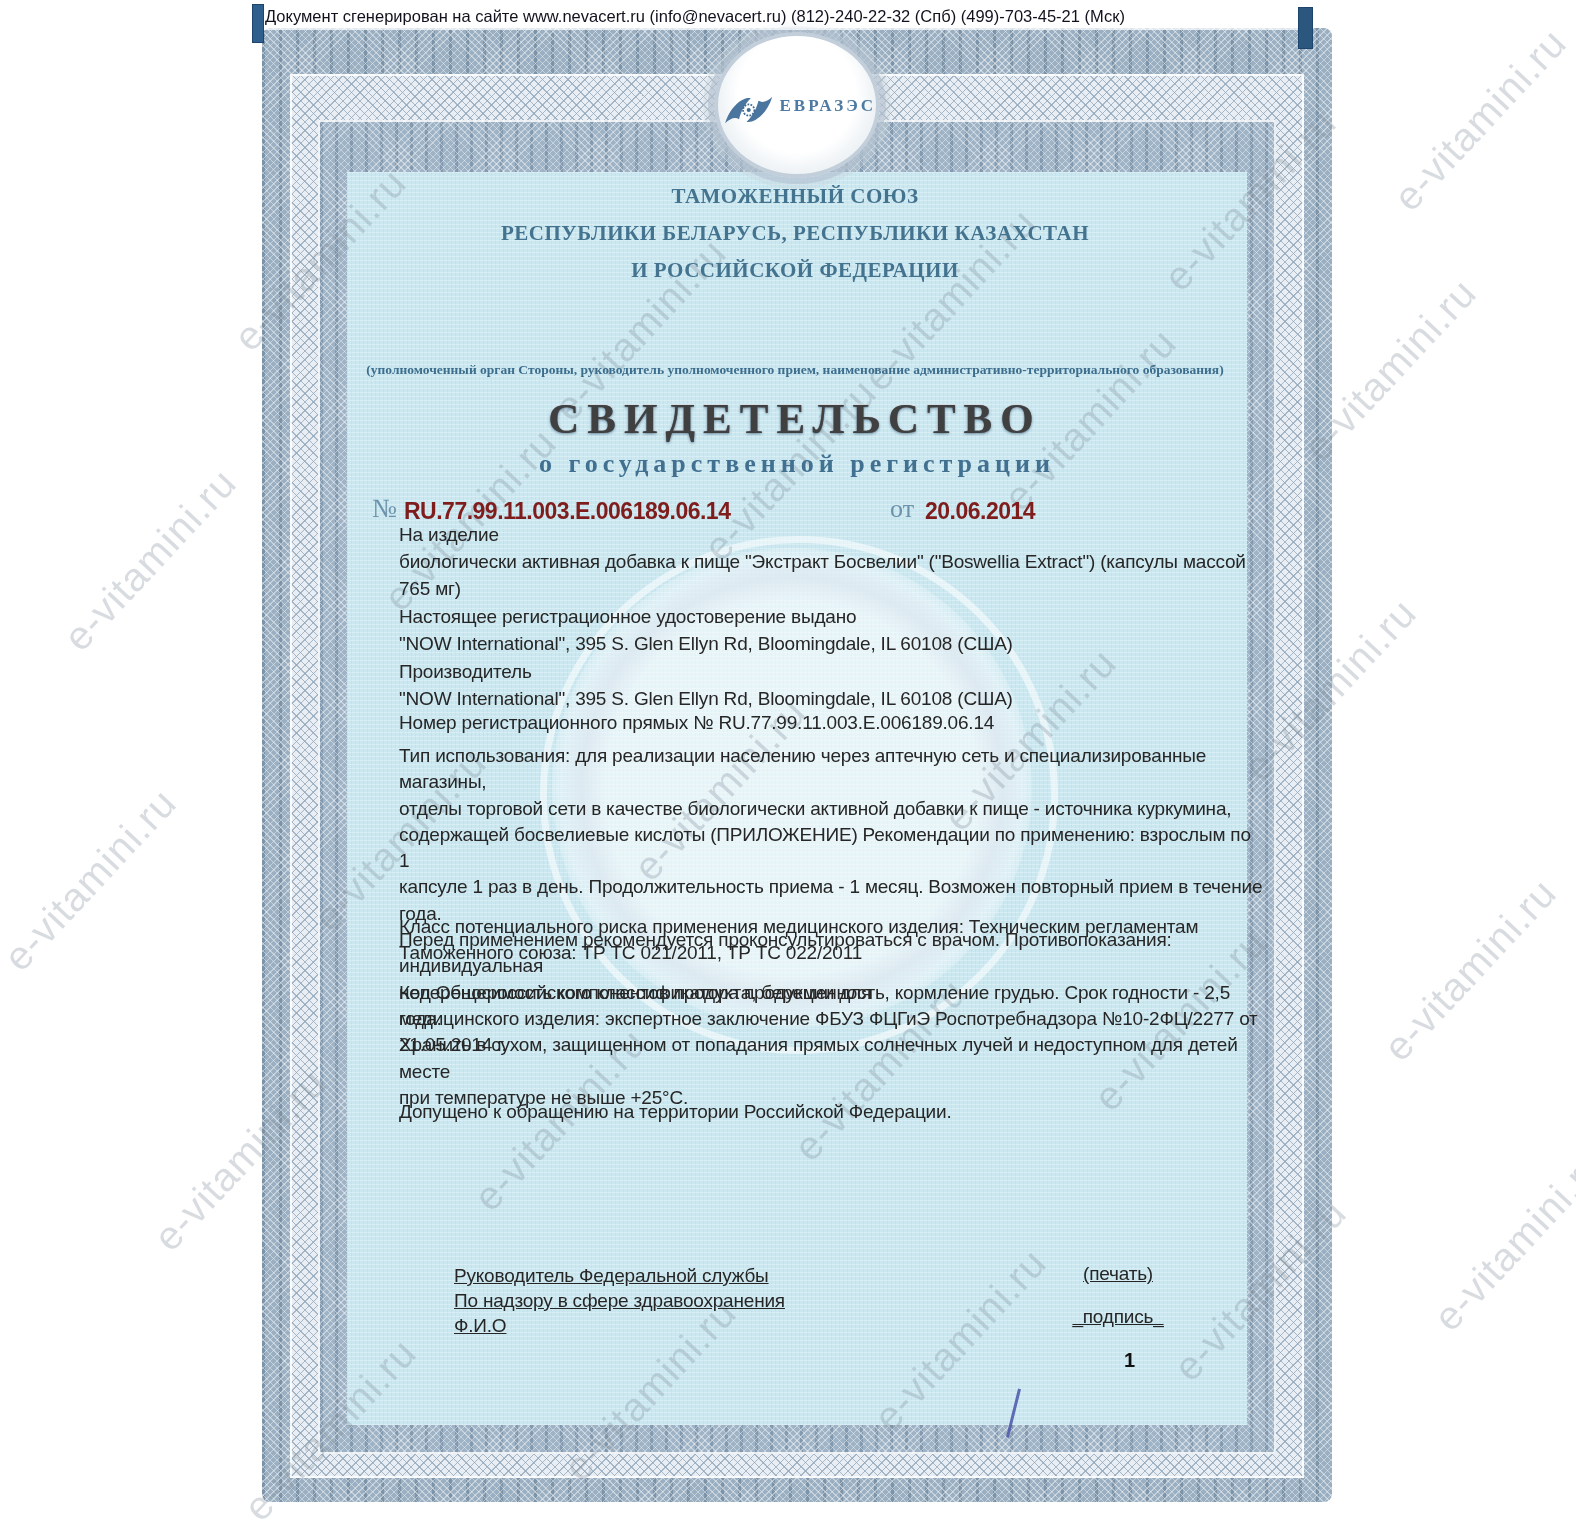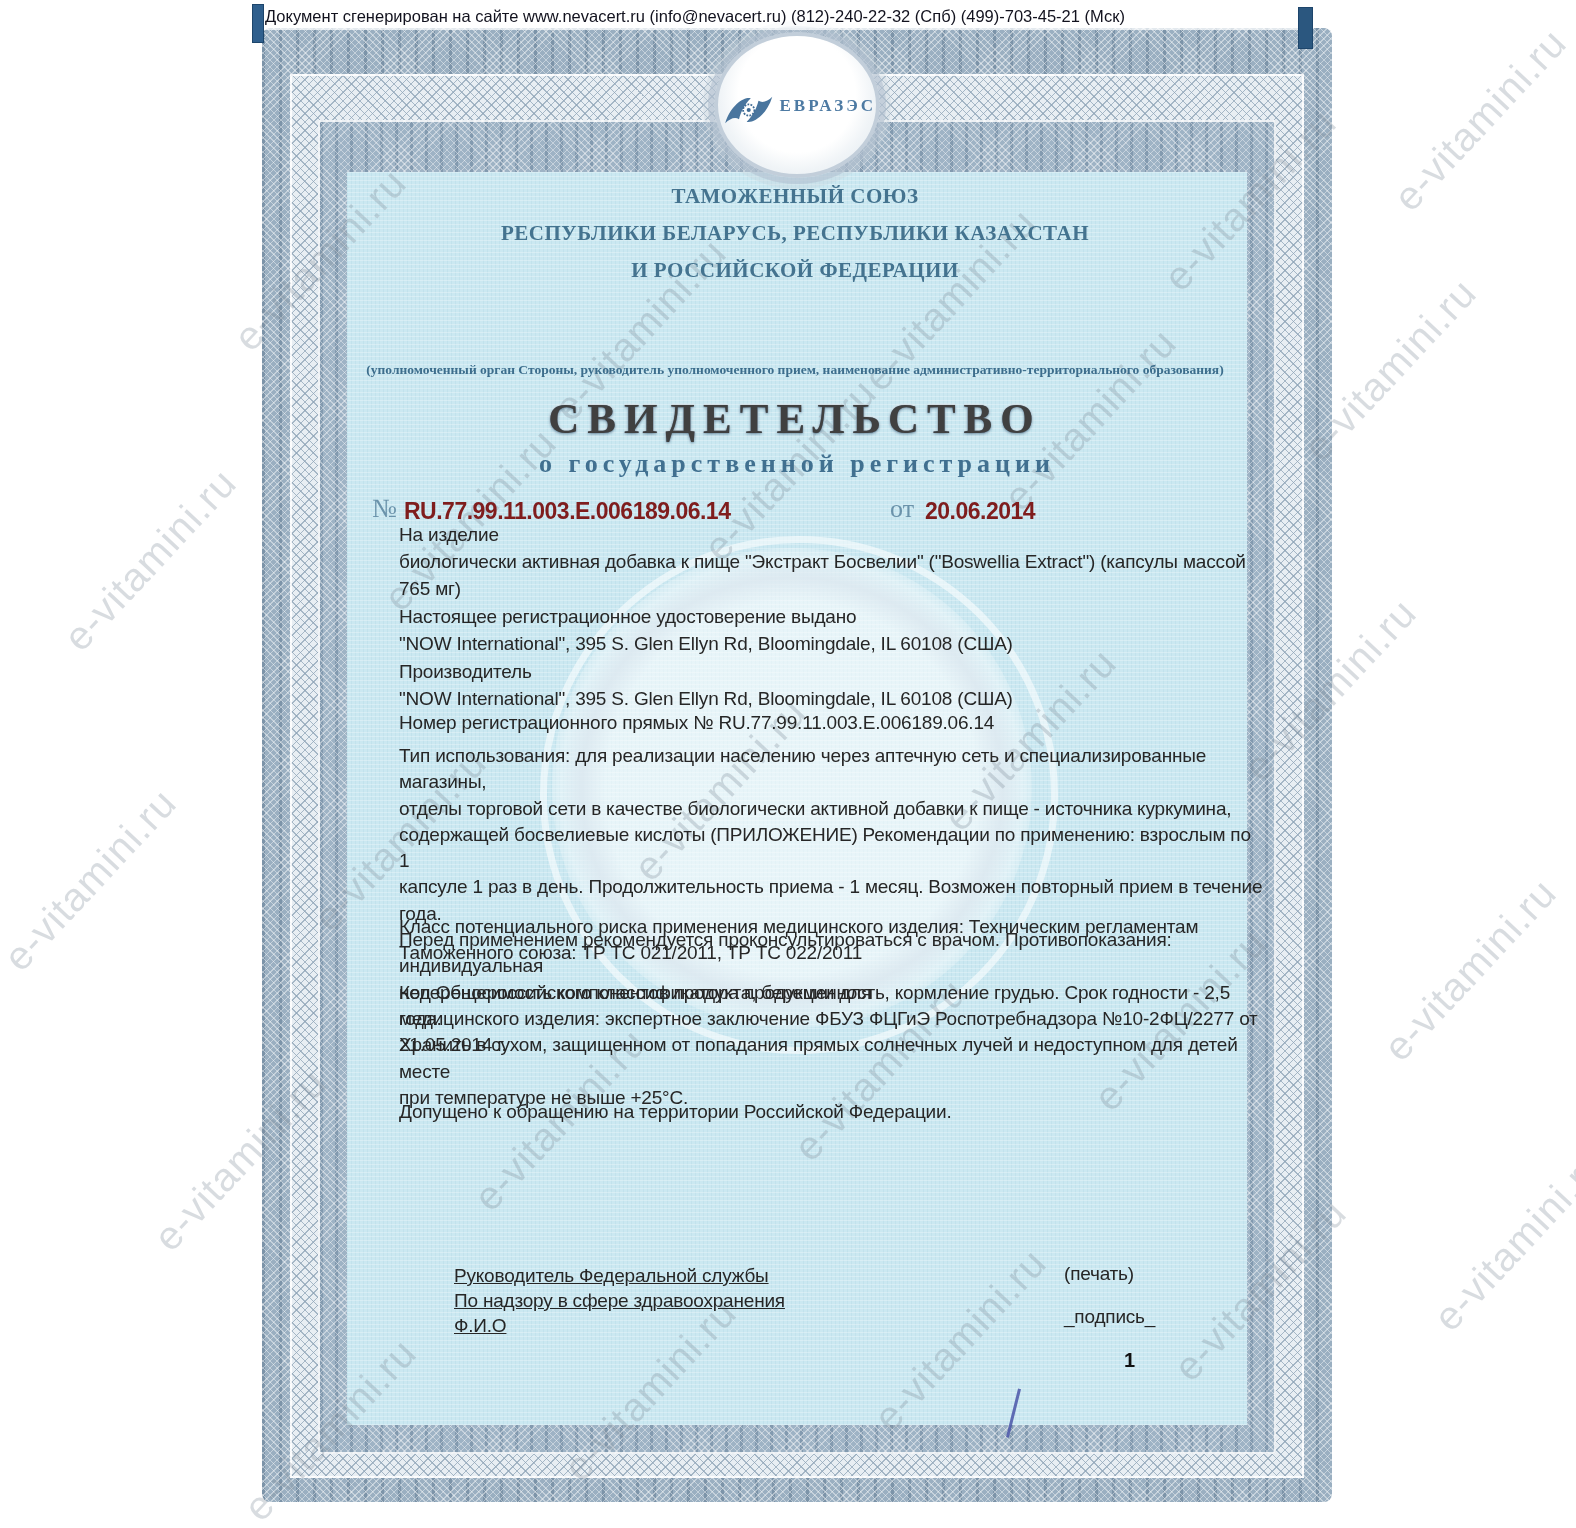--- a/index.html
+++ b/index.html
@@ -70,21 +70,21 @@
   .authority-note{left:345px;top:362px;width:900px;text-align:center;font-weight:bold;
      font-size:13.5px;color:#3c6d8c;}
   .doc-title{left:345px;top:394px;width:900px;text-align:center;font-weight:bold;font-size:43px;
      letter-spacing:8px;color:#404040;
      text-shadow:0 0 1px #5a7a92, 0 1px 3px rgba(80,110,135,.8), 0 -1px 2px rgba(255,255,255,.9);}
   .doc-subtitle{left:347px;top:449px;width:900px;text-align:center;font-weight:bold;font-size:26px;
      letter-spacing:5px;color:#417090;}
   .lbl-blue{font-family:"Liberation Serif",serif;font-size:26px;color:#6b93ab;}
   .num-strong{font-weight:bold;font-size:23px;color:#7f1d1d;letter-spacing:-0.5px;}
   .body-text{font-size:19px;letter-spacing:-0.2px;color:#262626;margin-left:24px;}
-  .sig-right{width:108px;text-align:left;}
+  .sig-right{width:108px;text-align:center;text-decoration:underline;}
   .page-num{font-weight:bold;font-size:20px;color:#111;}
   .pen-mark{position:absolute;left:1012px;top:1388px;width:2.5px;height:50px;background:#4a55a8;
      transform:rotate(14deg);z-index:12;opacity:.85;}
 </style>
 </head>
 <body>
 
 <div class="page">
 
   <div class="cert">

